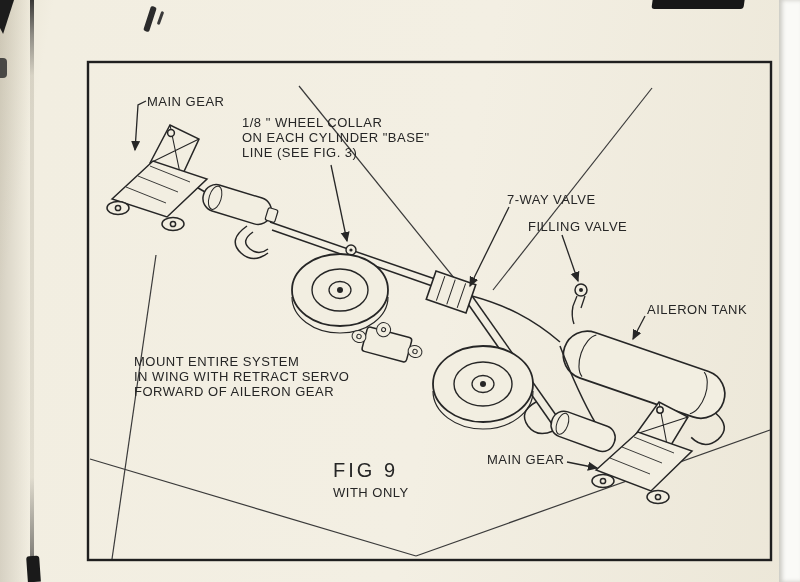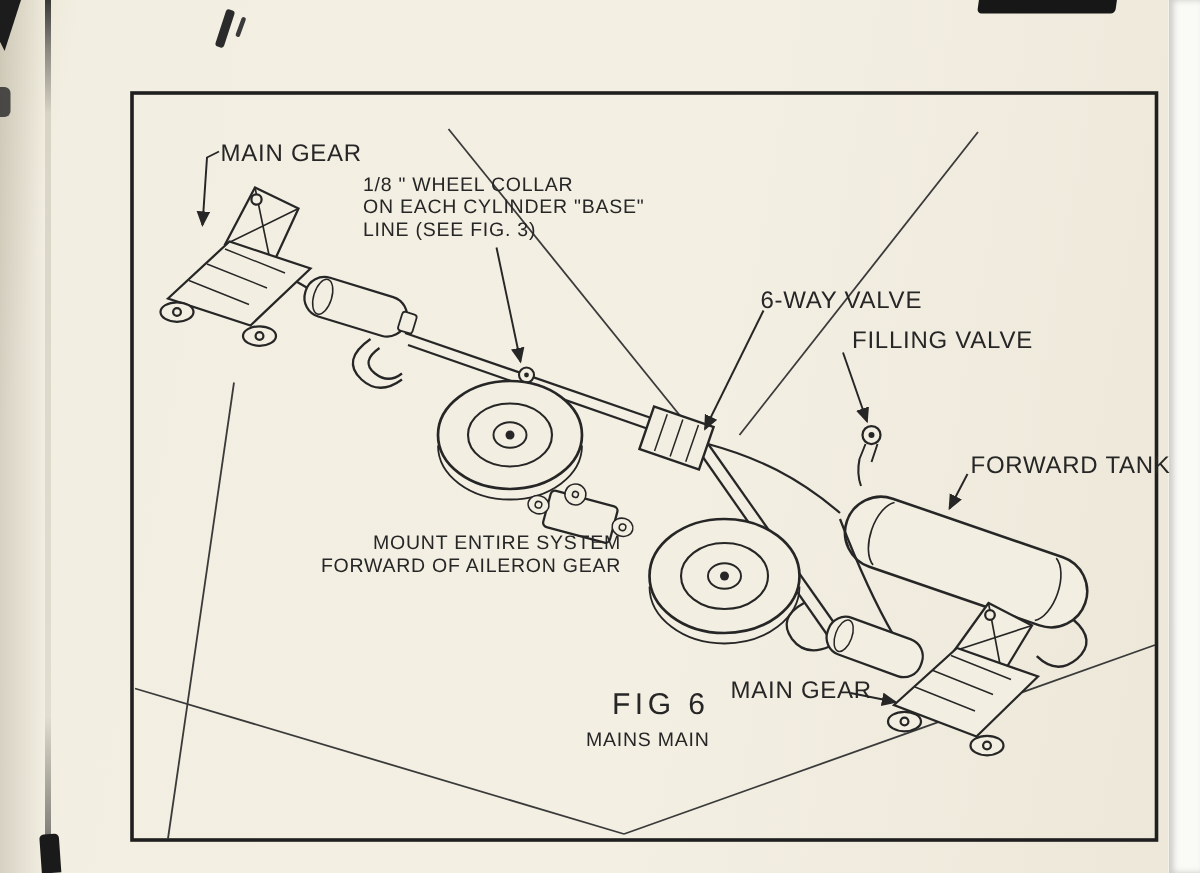--- a/index.html
+++ b/index.html
@@ -25,24 +25,24 @@
   .mark-bottom-left { position:absolute; left:27px; bottom:0; width:13px; height:26px; background:#1a1a1a;
     border-radius:3px 3px 0 0; transform:rotate(-4deg); }
   .crease { position:absolute; left:30px; top:0; width:4px; height:100%;
     background:linear-gradient(to bottom, rgba(25,25,25,.85) 0%, rgba(25,25,25,.45) 6%,
       rgba(105,98,80,.18) 13%, rgba(105,98,80,.12) 82%, rgba(25,25,25,.5) 95%, rgba(25,25,25,.85) 100%); }
   .left-shade { position:absolute; left:0; top:0; width:30px; height:100%;
     background:linear-gradient(to right, rgba(115,105,85,.22), rgba(115,105,85,0)); }
   .edge-right { position:absolute; right:0; top:0; width:21px; height:100%; background:#fafaf7;
     box-shadow:inset 3px 0 4px rgba(60,55,40,.25); }
   
-  .lbl { position:absolute; font-size:16px; letter-spacing:.5px; white-space:nowrap; color:#262626; }
+  .lbl { position:absolute; font-size:13px; letter-spacing:.5px; white-space:nowrap; color:#262626; }
   .lbl-block { position:absolute; font-size:13px; letter-spacing:.5px; color:#262626; }
   .lbl-block .line { line-height:15px; white-space:nowrap; }
-  .centered { text-align:right; }
+  .centered { text-align:left; }
   .fig-title { font-size:20px; letter-spacing:3px; line-height:25px; margin-bottom:2px; }
 </style>
 </head>
 <body>
 
 <div class="page">
 
   <div class="left-shade"></div>
   <div class="crease"></div>
   <div class="mark-top-left"></div>
@@ -178,31 +178,32 @@
   </svg>
 
   <div class="lbl" style="left:147px; top:94px;">MAIN GEAR</div>
 
   <div class="lbl-block" style="left:242px; top:115px;">
     <div class="line">1/8 " WHEEL COLLAR</div>
     <div class="line">ON EACH CYLINDER "BASE"</div>
     <div class="line">LINE (SEE FIG. 3)</div>
   </div>
 
-  <div class="lbl" style="left:507px; top:192px;">6-WAY VALVE</div>
-
-  <div class="lbl" style="left:568px; top:219px;">FILLING VALVE</div>
-
-  <div class="lbl" style="left:647px; top:302px;">FORWARD TANK</div>
+  <div class="lbl" style="left:507px; top:192px;">7-WAY VALVE</div>
+
+  <div class="lbl" style="left:528px; top:219px;">FILLING VALVE</div>
+
+  <div class="lbl" style="left:647px; top:302px;">AILERON TANK</div>
 
   <div class="lbl-block centered" style="left:134px; top:354px; width:280px;">
     <div class="line">MOUNT ENTIRE SYSTEM</div>
+    <div class="line">IN WING WITH RETRACT SERVO</div>
     <div class="line">FORWARD OF AILERON GEAR</div>
   </div>
 
   <div class="lbl" style="left:487px; top:452px;">MAIN GEAR</div>
 
   <div class="lbl-block centered" style="left:333px; top:458px; width:140px;">
-    <div class="fig-title">FIG 6</div>
-    <div class="line">MAINS MAIN</div>
+    <div class="fig-title">FIG 9</div>
+    <div class="line">WITH ONLY</div>
   </div>
 
 </div>
 
 </body></html>

